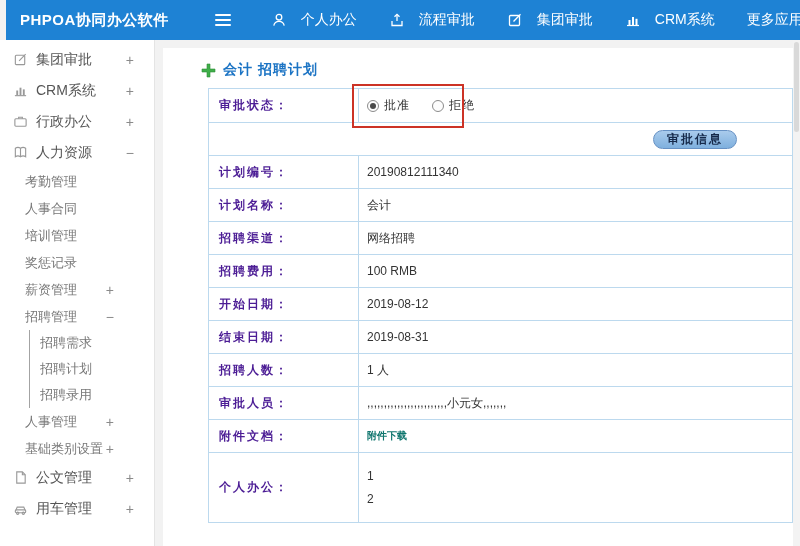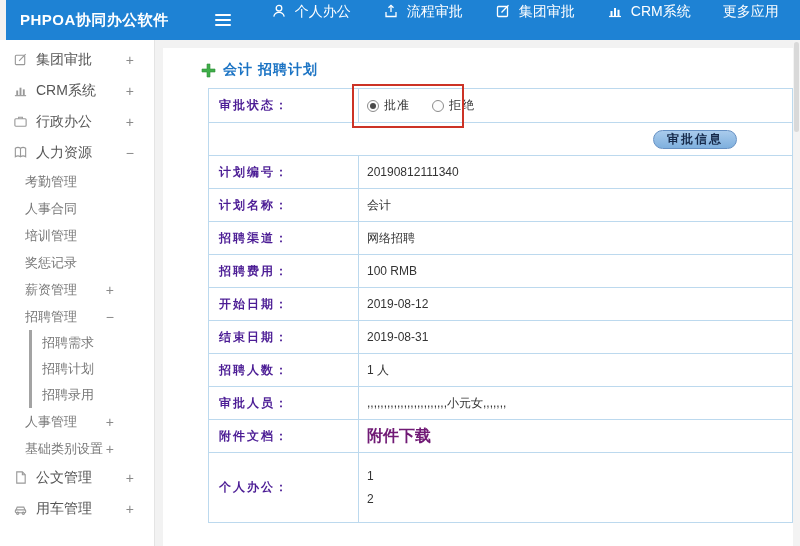--- a/index.html
+++ b/index.html
@@ -6,30 +6,30 @@
   html,body { width:800px; height:546px; overflow:hidden;
     font-family:"Liberation Sans","DejaVu Sans",sans-serif; background:#f2f2f2; }
 
   
   .navbar { position:absolute; left:6px; top:0; width:800px; height:40px;
     background:#1e82d4; display:flex; align-items:center; color:#fff; z-index:5; }
   .logo { font-size:15px; font-weight:bold; padding:0 14px; letter-spacing:.5px; white-space:nowrap; }
   .hamburger { margin-left:26px; display:flex; flex-direction:column; gap:3px; cursor:pointer; padding:6px; }
   .hamburger i { display:block; width:16px; height:2px; background:#fff; border-radius:1px; }
   .nav-items { display:flex; align-items:center; margin-left:18px; }
-  .nav-item { display:flex; font-size:14px; color:#fff;
+  .nav-item { display:flex; align-items:center; gap:6px; font-size:14px; color:#fff;
     padding:0 16px; height:34px; cursor:pointer; text-decoration:none; white-space:nowrap; }
 
   
   .sidebar { position:absolute; left:0; top:40px; width:155px; bottom:0; background:#fff;
     border-right:1px solid #e4e4e4; overflow:hidden; padding-top:4px; }
   .s-item { display:flex; align-items:center; cursor:pointer; color:#555; }
   .s-item.lvl0 { height:31px; padding:0 20px 0 12px; font-size:14px; }
   .s-item.lvl1 { height:27px; padding:0 40px 0 25px; font-size:13px; color:#777; }
-  .lvl2-group { margin-left:29px; border-left:3px solid #a3a3a3; }
+  .lvl2-group { margin-left:29px; border-left:1px solid #a3a3a3; }
   .s-item.lvl2 { height:26px; padding:0 10px; font-size:13px; color:#777; }
   .s-icon { width:17px; height:16px; margin-right:7px; display:inline-flex; align-items:center; justify-content:center; }
   .s-toggle { margin-left:auto; color:#8a8a8a; font-size:14px; line-height:1; }
 
   
   .panel { position:absolute; left:163px; top:48px; right:7px; bottom:0; background:#fff; }
   .title-row { display:flex; align-items:center; gap:7px; padding:12px 0 0 38px; height:32px; }
   .page-title { font-size:14px; font-weight:bold; color:#1c74c4; letter-spacing:1px; }
 
   .form-table { margin:8px 0 0 45px; border:1px solid #bcd9ee; border-bottom:none; }
@@ -37,21 +37,21 @@
   .tlabel { width:150px; border-right:1px solid #bcd9ee; display:flex; align-items:center;
     padding-left:10px; font-size:12px; font-weight:bold; color:#4c1d95; letter-spacing:2px; flex-shrink:0; }
   .tvalue { flex:1; display:flex; align-items:center; padding-left:8px; font-size:12px; color:#333; }
   .status-row { height:34px; }
   .button-row { height:32px; display:flex; justify-content:flex-end; align-items:center; padding-right:55px; }
   .approve-btn { background:linear-gradient(#a9cbec,#7fb0de); border:1px solid #6691c4; color:#15294a;
     font-weight:bold; font-size:12px; padding:0 13px; border-radius:10px; cursor:pointer; letter-spacing:2px;
     font-family:"Liberation Sans","DejaVu Sans",sans-serif; }
   .desc-row { height:70px; }
   .desc-lines { flex-direction:column; justify-content:center; align-items:flex-start; gap:9px; }
-  .link { color:#701a75; text-decoration:none; font-size:16px; font-weight:bold; }
+  .link { color:#0f766e; text-decoration:none; font-size:10px; font-weight:bold; }
 
   .radio-option { display:inline-flex; align-items:center; margin-right:22px; font-size:12px;
     color:#333; cursor:pointer; letter-spacing:1px; }
   .radio { width:12px; height:12px; border:1px solid #8b8b8b; border-radius:50%; background:#fdfdfd;
     margin-right:5px; position:relative; flex-shrink:0; }
   .radio.checked::after { content:""; position:absolute; left:2px; top:2px; width:6px; height:6px;
     border-radius:50%; background:#4a4a4a; }
 
   .annotation { position:absolute; left:352px; top:84px; width:112px; height:44px;
     border:2px solid #cc3326; pointer-events:none; z-index:10; }

